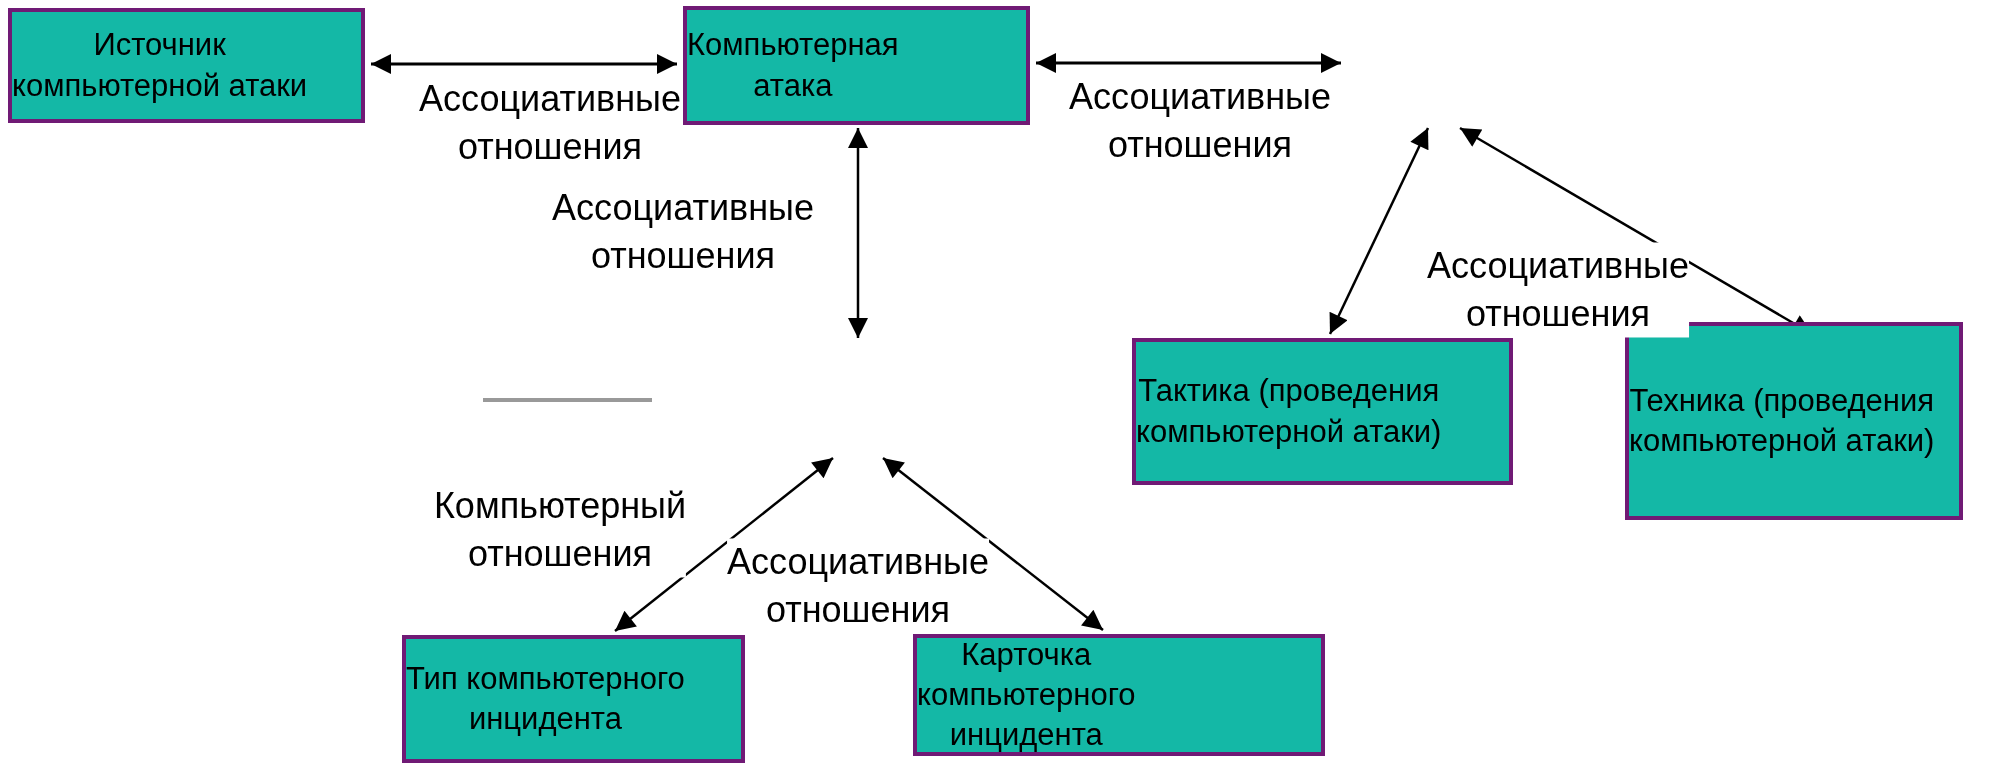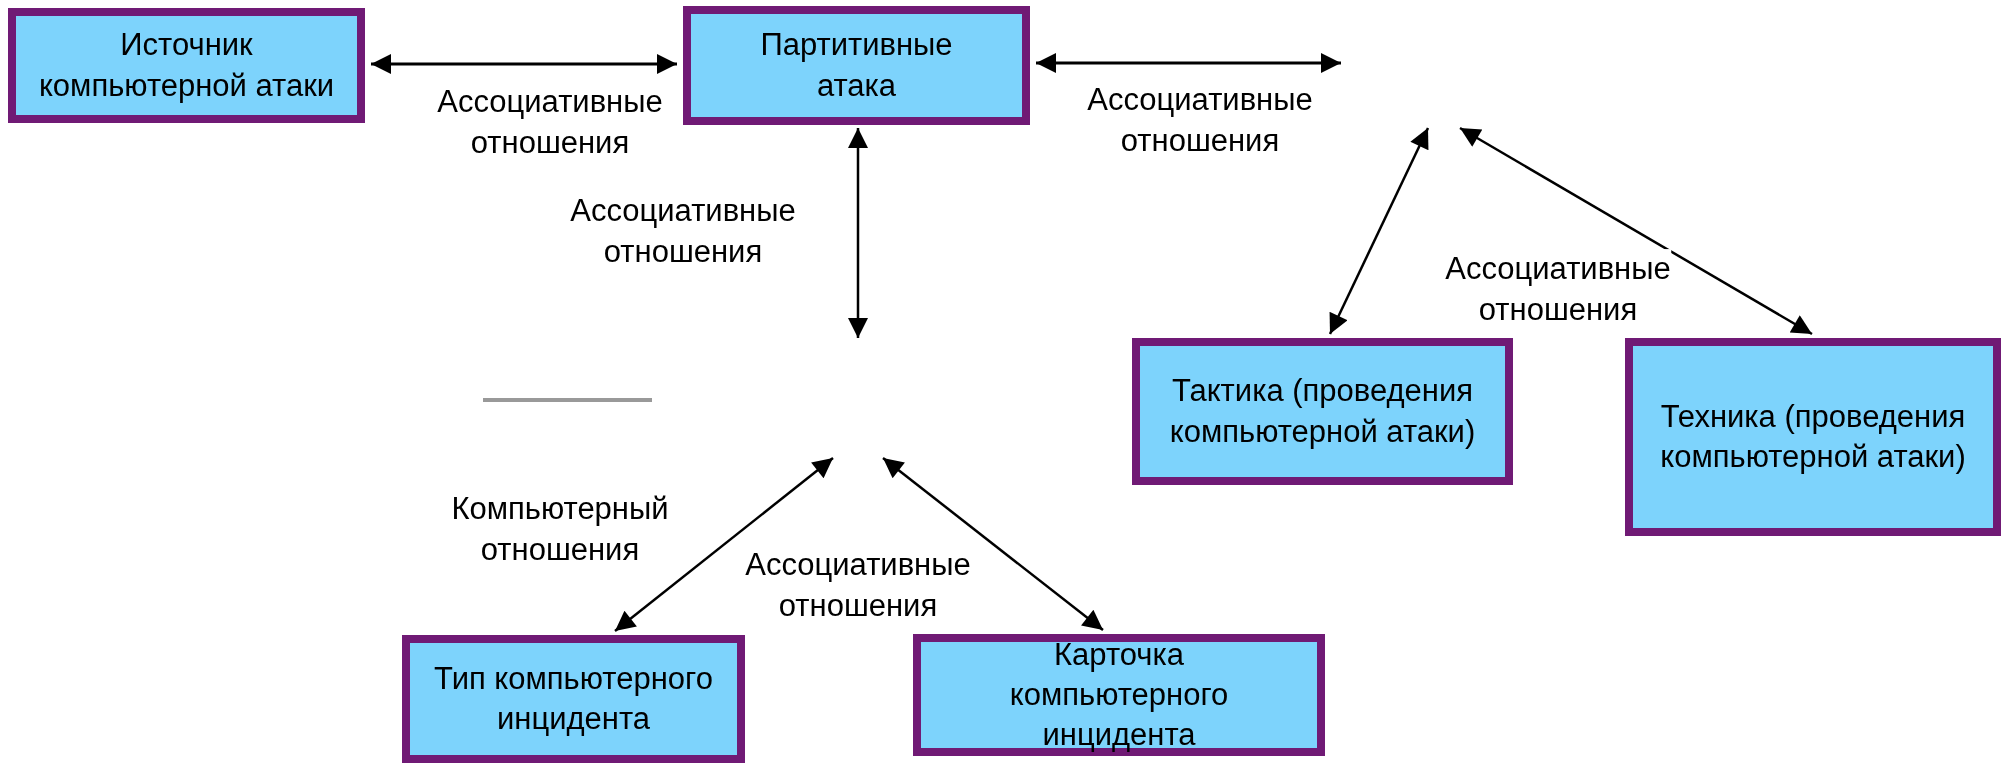--- a/index.html
+++ b/index.html
@@ -8,39 +8,38 @@
     width:2016px;height:774px;
     background:#ffffff;
     font-family:"Liberation Sans", sans-serif;
     color:#000000;
     overflow:hidden;
   }
   svg.edges{position:absolute;left:0;top:0;width:2016px;height:774px;}
   .node{
     position:absolute;
     box-sizing:border-box;
-    border:8px solid #701a75;
-    background:#7dd3fc;
+    border:4px solid #701a75;
+    background:#14b8a6;
     display:flex;
     align-items:center;
-    justify-content:center;
     text-align:center;
   }
   .node-label{
     white-space:pre-line;
     font-size:31px;
     line-height:1.3;
     color:#000000;
   }
   .edge-label{
     position:absolute;
     transform:translate(-50%,-50%);
     white-space:pre-line;
     text-align:center;
-    font-size:31px;
+    font-size:36px;
     line-height:1.32;
     color:#000000;
     background:#ffffff;
   }
 </style>
 </head>
 <body>
 
 <div class="canvas">
 
@@ -70,33 +69,33 @@
 
     <line x1="1460" y1="128" x2="1812" y2="334" stroke="#000000" stroke-width="2.5" marker-start="url(#ah-start)" marker-end="url(#ah-end)"></line>
   </svg>
 
   <div class="node" style="left:8px;top:8px;width:357px;height:115px">
     <span class="node-label">Источник
 компьютерной атаки</span>
   </div>
 
   <div class="node" style="left:683px;top:6px;width:347px;height:119px">
-    <span class="node-label">Партитивные
+    <span class="node-label">Компьютерная
 атака</span>
   </div>
 
 
 
 
   <div class="node" style="left:1132px;top:338px;width:381px;height:147px">
     <span class="node-label">Тактика (проведения
 компьютерной атаки)</span>
   </div>
 
-  <div class="node" style="left:1625px;top:338px;width:376px;height:198px">
+  <div class="node" style="left:1625px;top:322px;width:338px;height:198px">
     <span class="node-label">Техника (проведения
 компьютерной атаки)</span>
   </div>
 
   <div class="node" style="left:402px;top:635px;width:343px;height:128px">
     <span class="node-label">Тип компьютерного
 инцидента</span>
   </div>
 
   <div class="node" style="left:913px;top:634px;width:412px;height:122px">

